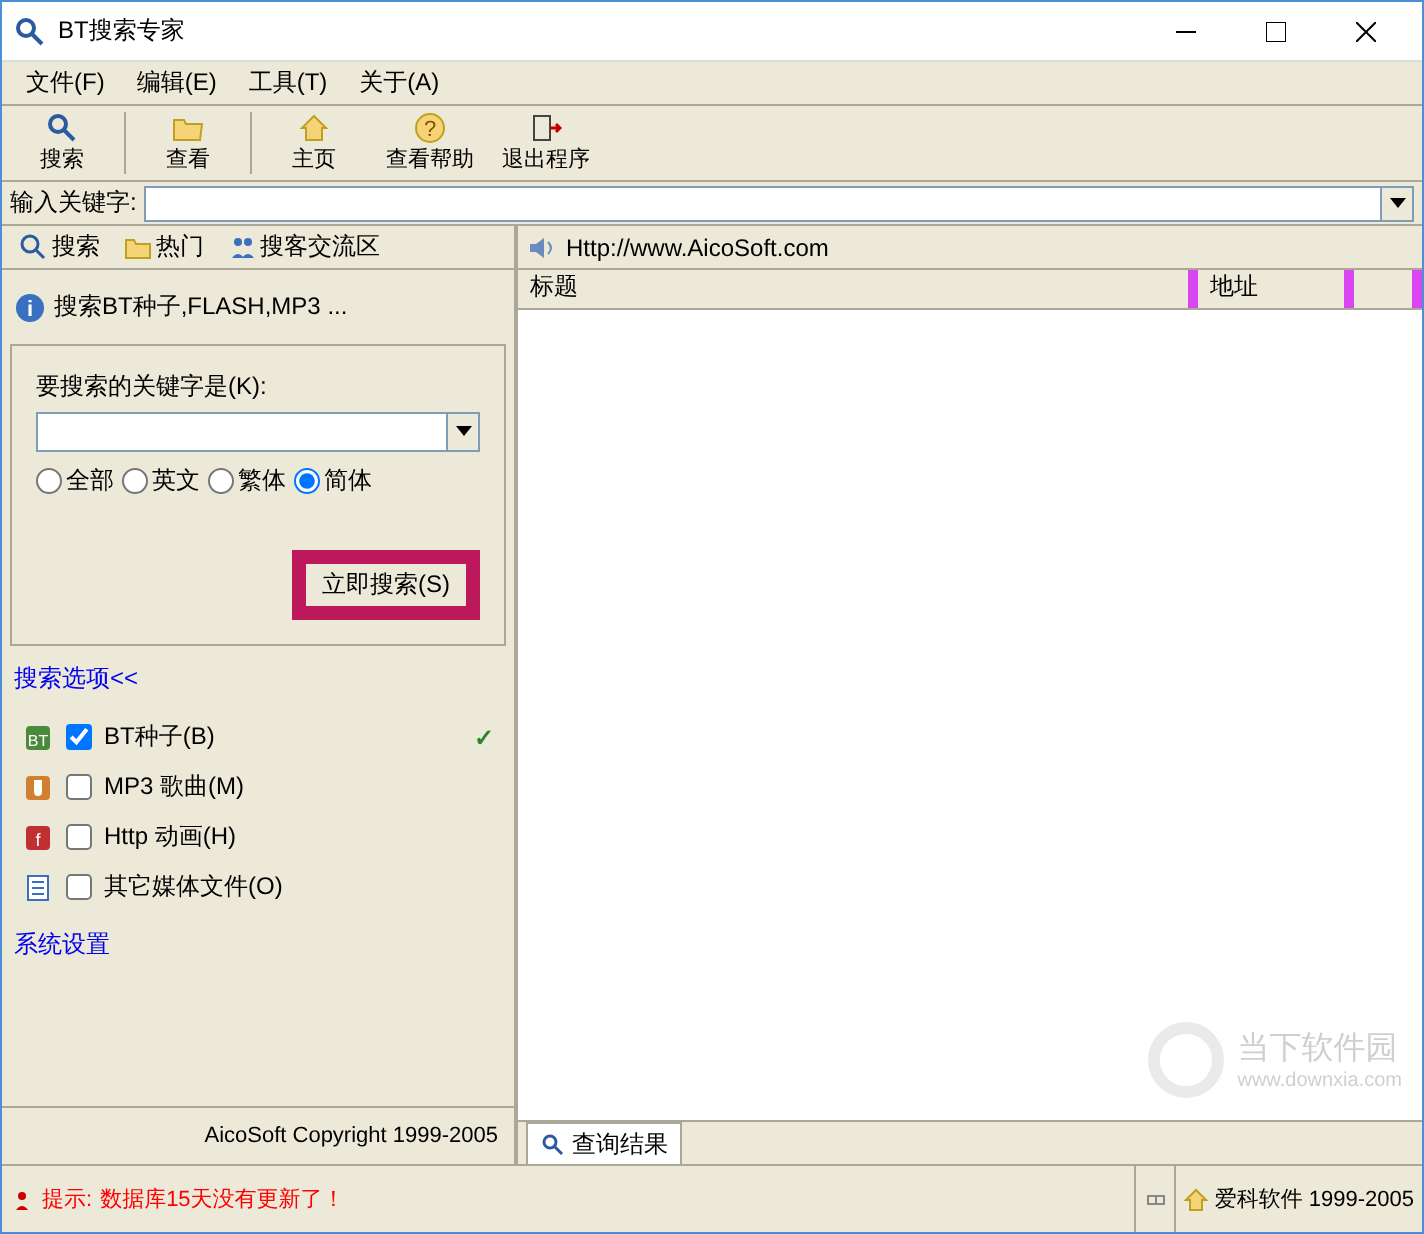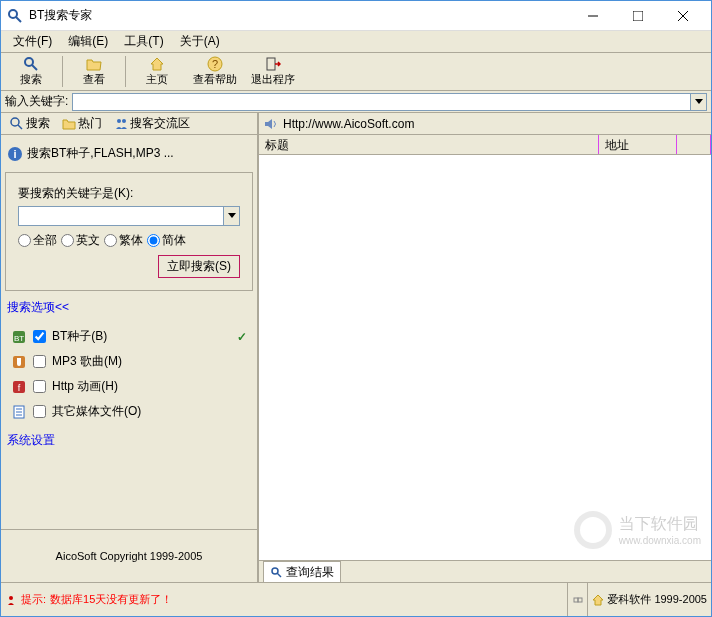--- a/index.html
+++ b/index.html
@@ -27,31 +27,31 @@
 .left-tabs .ltab { display: flex; align-items: center; gap: 2px; padding: 2px 4px; cursor: pointer; border: 1px solid transparent; }
 .left-body { flex: 1; background: #ece9d8; padding: 4px; overflow: auto; }
 .info-row { display: flex; align-items: center; gap: 4px; padding: 6px 2px; }
 .group { background: #ece9d8; border: 1px solid #aca899; padding: 12px; margin: 4px 0; }
 .group-label { margin-bottom: 4px; }
 .combo2 { width: 100%; height: 20px; border: 1px solid #7f9db9; background: #fff; display: flex; margin-bottom: 6px; }
 .combo2 input { flex: 1; border: none; outline: none; padding: 0 2px; }
 .combo2 .dd { width: 16px; background: #ece9d8; border-left: 1px solid #7f9db9; display: flex; align-items: center; justify-content: center; }
 .radios { display: flex; gap: 4px; align-items: center; font-size: 12px; }
 .radios label { display: flex; align-items: center; gap: 2px; cursor: pointer; }
-.btn { border: 1px solid #be185d; background: #ece9d8; padding: 2px 8px; cursor: pointer; font-size: 12px; }
+.btn { border: 7px solid #be185d; background: #ece9d8; padding: 2px 8px; cursor: pointer; font-size: 12px; margin-top: 20px; }
 .right-align { text-align: right; margin-top: 6px; }
 .link-row { color: #0000ee; cursor: pointer; padding: 4px 2px; }
 .opt-list { padding: 4px 6px; }
 .opt-item { display: flex; align-items: center; gap: 6px; padding: 4px 0; }
 .opt-item .check { width: 13px; height: 13px; }
-.copyright { text-align: center; padding: 20px; border-top: 1px solid #aca899; font-size: 11px; }
+.copyright { text-align: right; padding: 8px; border-top: 1px solid #aca899; font-size: 11px; }
 .right-panel { flex: 1; display: flex; flex-direction: column; background: #fff; }
 .url-bar { height: 22px; background: #ece9d8; display: flex; align-items: center; padding: 2px 4px; border-bottom: 1px solid #aca899; gap: 4px; }
 .list-header { height: 20px; background: #ece9d8; display: flex; border-bottom: 1px solid #aca899; }
-.list-header .col { border-right: 1px solid #d946ef; padding: 2px 6px; display: flex; align-items: flex-start; }
+.list-header .col { border-right: 5px solid #d946ef; padding: 2px 6px; display: flex; align-items: flex-end; }
 .list-body { flex: 1; background: #fff; position: relative; }
 .watermark { position: absolute; right: 10px; bottom: 10px; opacity: 0.4; display: flex; align-items: center; gap: 6px; color: #888; font-size: 14px; }
 .bottom-tabs { height: 22px; background: #ece9d8; display: flex; align-items: center; padding: 2px 4px; border-top: 1px solid #aca899; gap: 4px; }
 .bottom-tab { display: flex; align-items: center; gap: 4px; padding: 2px 6px; border: 1px solid #aca899; background: #fff; cursor: pointer; border-bottom: none; }
 .statusbar { height: 34px; background: #ece9d8; display: flex; align-items: center; border-top: 1px solid #aca899; font-size: 11px; }
 .statusbar .status-left { flex: 1; display: flex; align-items: center; gap: 4px; padding: 0 4px; color: red; }
 .statusbar .status-mid { width: 20px; border-left: 1px solid #aca899; display: flex; align-items: center; justify-content: center; height: 100%; }
 .statusbar .status-right { border-left: 1px solid #aca899; padding: 0 4px; display: flex; align-items: center; gap: 3px; height: 100%; }
 .green-check { color: #2a862a; font-weight: bold; }
 svg { display: block; }

